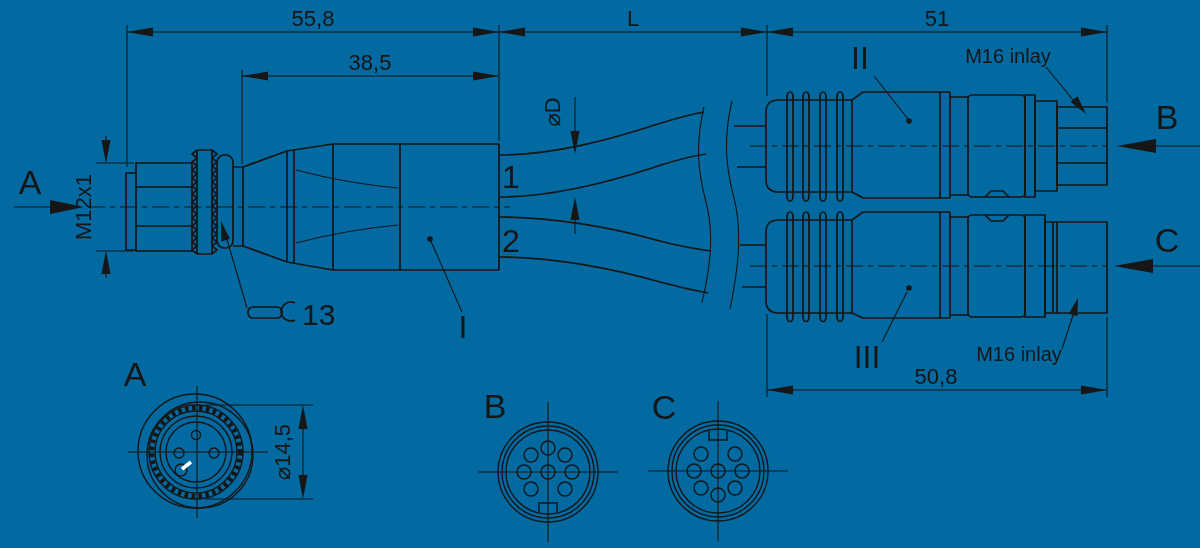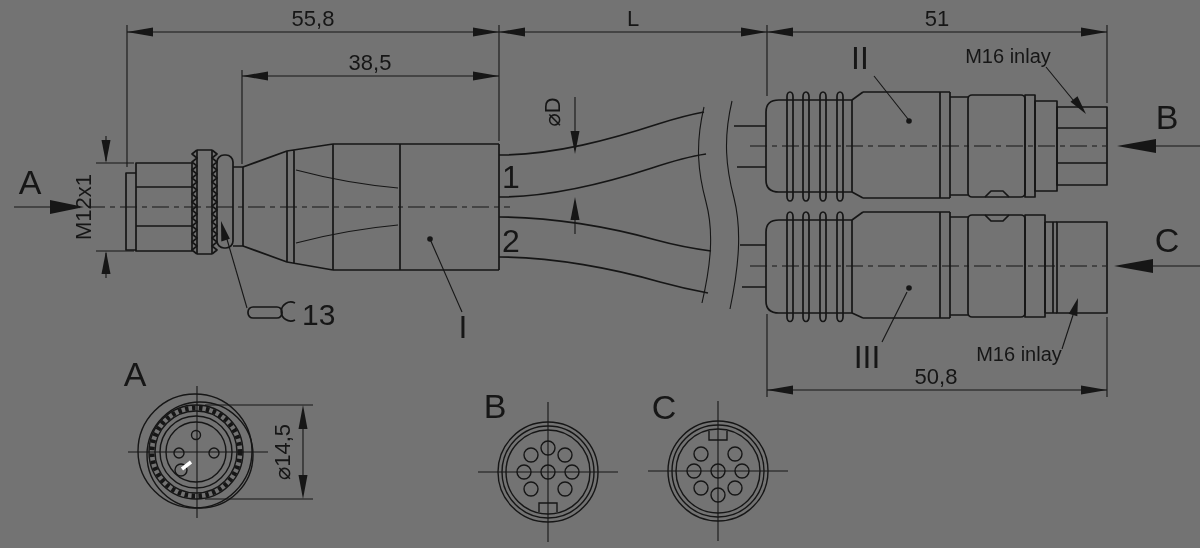--- a/index.html
+++ b/index.html
@@ -1,16 +1,16 @@
 <!DOCTYPE html>
 <html><head>
 <meta charset="utf-8">
 <style>
   html,body{margin:0;padding:0;background:#ffffff}
-  .page{width:1200px;height:548px;background:#737373;position:relative;overflow:hidden}
+  .page{width:1200px;height:548px;background:#0369a1;position:relative;overflow:hidden}
   svg{display:block}
   text{font-family:"Liberation Sans","DejaVu Sans",sans-serif;fill:#161616}
   .o{fill:none;stroke:#161616;stroke-width:1.7;stroke-linejoin:round;stroke-linecap:butt}
   .m{fill:none;stroke:#161616;stroke-width:1.4}
   .d{fill:none;stroke:#161616;stroke-width:1.1;stroke-linecap:butt}
   .cl{fill:none;stroke:#161616;stroke-width:1.05;stroke-dasharray:17 5 5 5}
   .f{fill:#161616;stroke:none}
   .wn{fill:none;stroke:#ffffff;stroke-width:3.5}
   .fs20{font-size:20px}.fs22{font-size:22px}.fs30{font-size:30px}.fs32{font-size:32px}.fs34{font-size:34px}
 </style>

